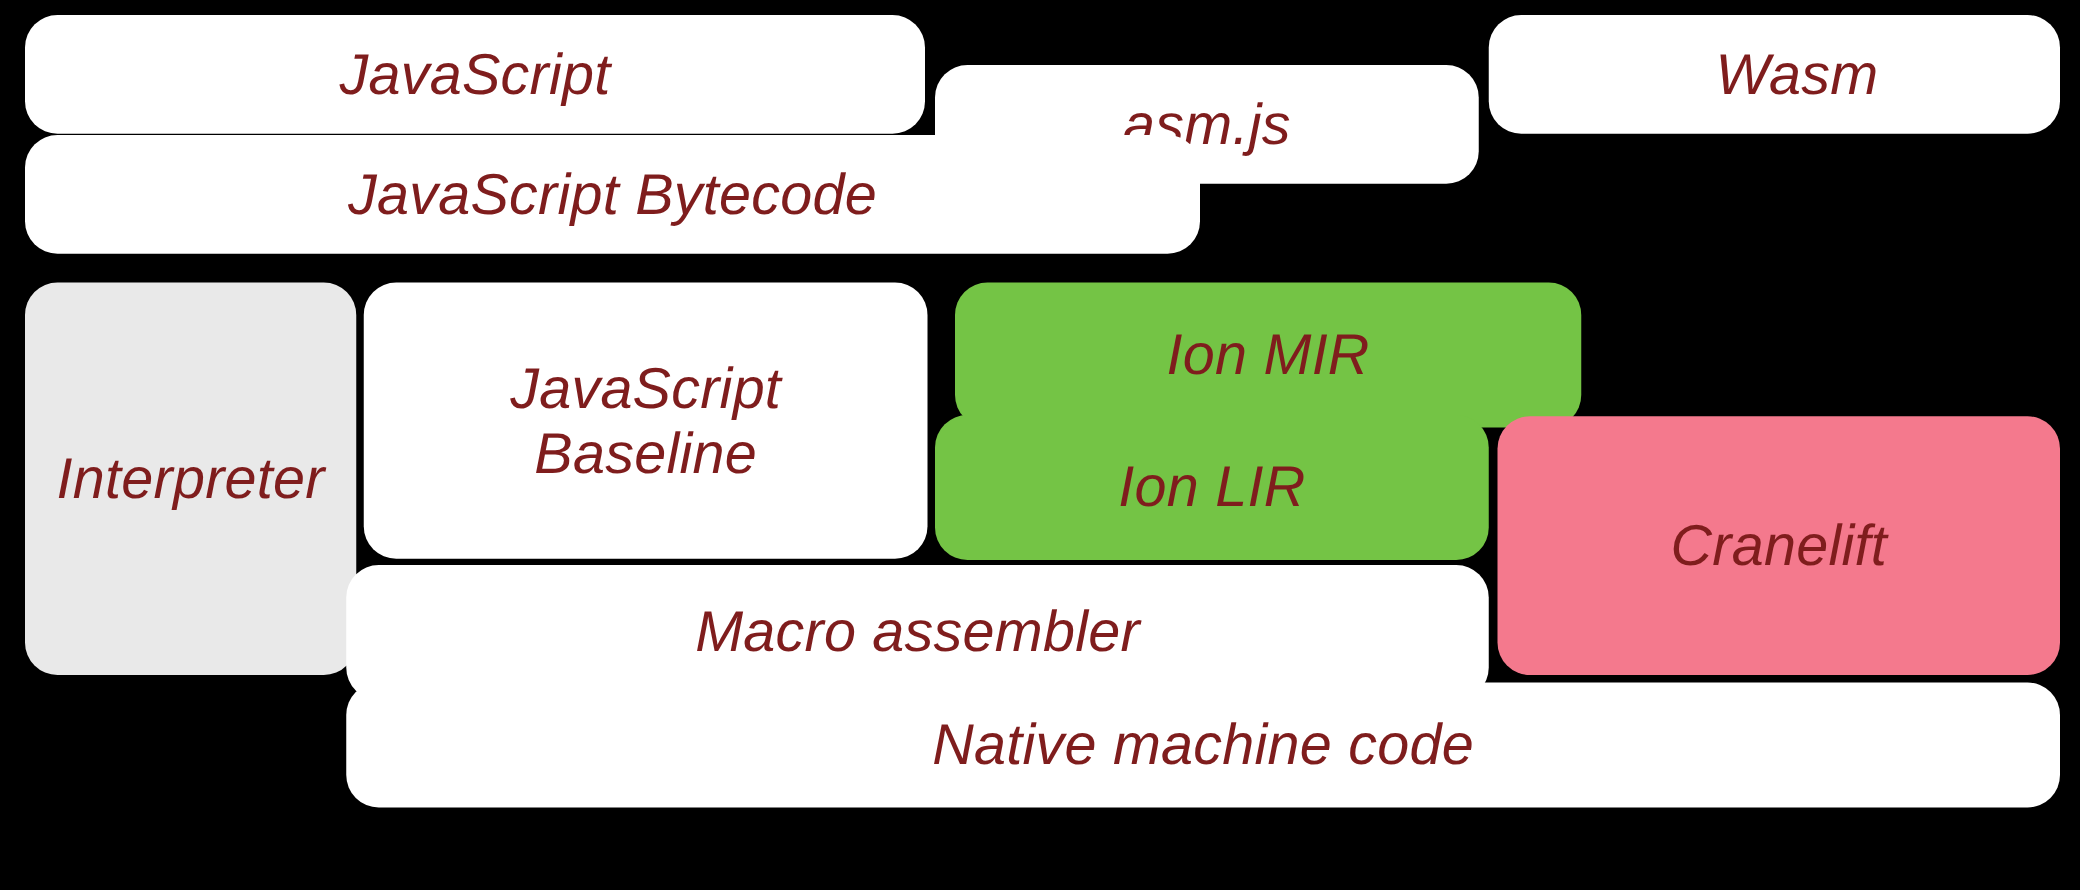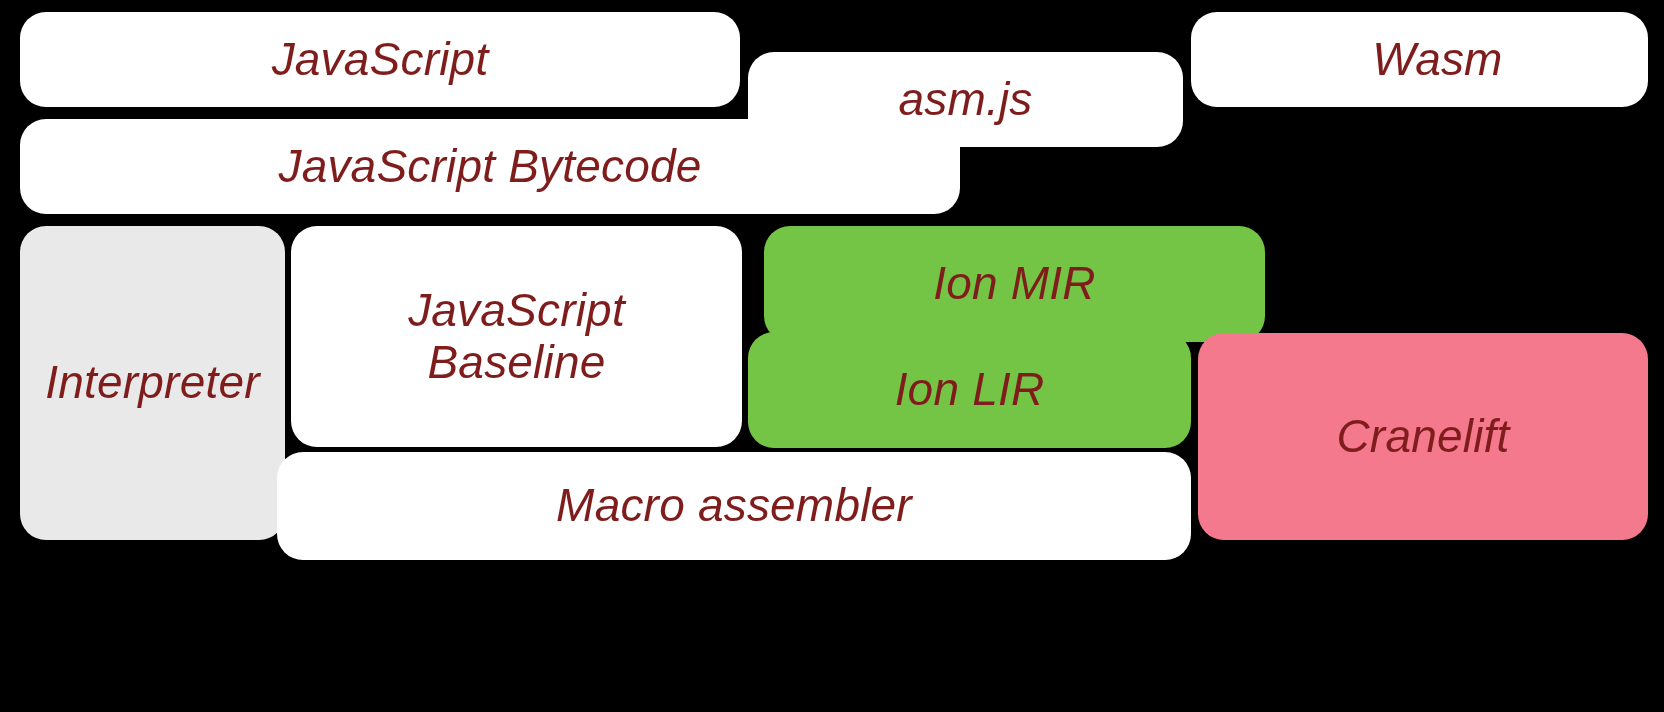--- a/index.html
+++ b/index.html
@@ -41,30 +41,31 @@
 <body>
 
 <div id="stage">
 
   <div class="node" style="left:20px;  top:12px;  width:720px; height:95px;">JavaScript</div>
 
   <div class="node" style="left:748px; top:12px;  width:435px; height:95px;margin-top:40px;">asm.js</div>
 
   <div class="node" style="left:1191px; top:12px; width:457px; height:95px;padding-left:36px;">Wasm</div>
 
-  <div class="node" style="left:20px;  top:119px; width:940px; height:95px;">JavaScript Bytecode</div>
+  <div class="node" style="left:20px;  top:108px; width:940px; height:95px;">JavaScript Bytecode</div>
 
 
   <div class="node gray" style="left:20px;  top:226px; width:265px; height:314px;">Interpreter</div>
 
   <div class="node" style="left:291px; top:226px; width:451px; height:221px;">JavaScript
 Baseline</div>
 
   <div class="node green" style="left:764px; top:226px; width:501px; height:116px;">Ion MIR</div>
 
   <div class="node pink" style="left:1198px; top:333px; width:450px; height:207px;">Cranelift</div>
 
   <div class="node green" style="left:748px; top:332px; width:443px; height:116px;">Ion LIR</div>
 
   <div class="node" style="left:277px; top:452px; width:914px; height:108px;">Macro assembler</div>
 
+  <div class="node" style="left:277px; top:546px; width:1371px; height:100px;">Native machine code</div>
 
 </div>
 
 </body></html>

